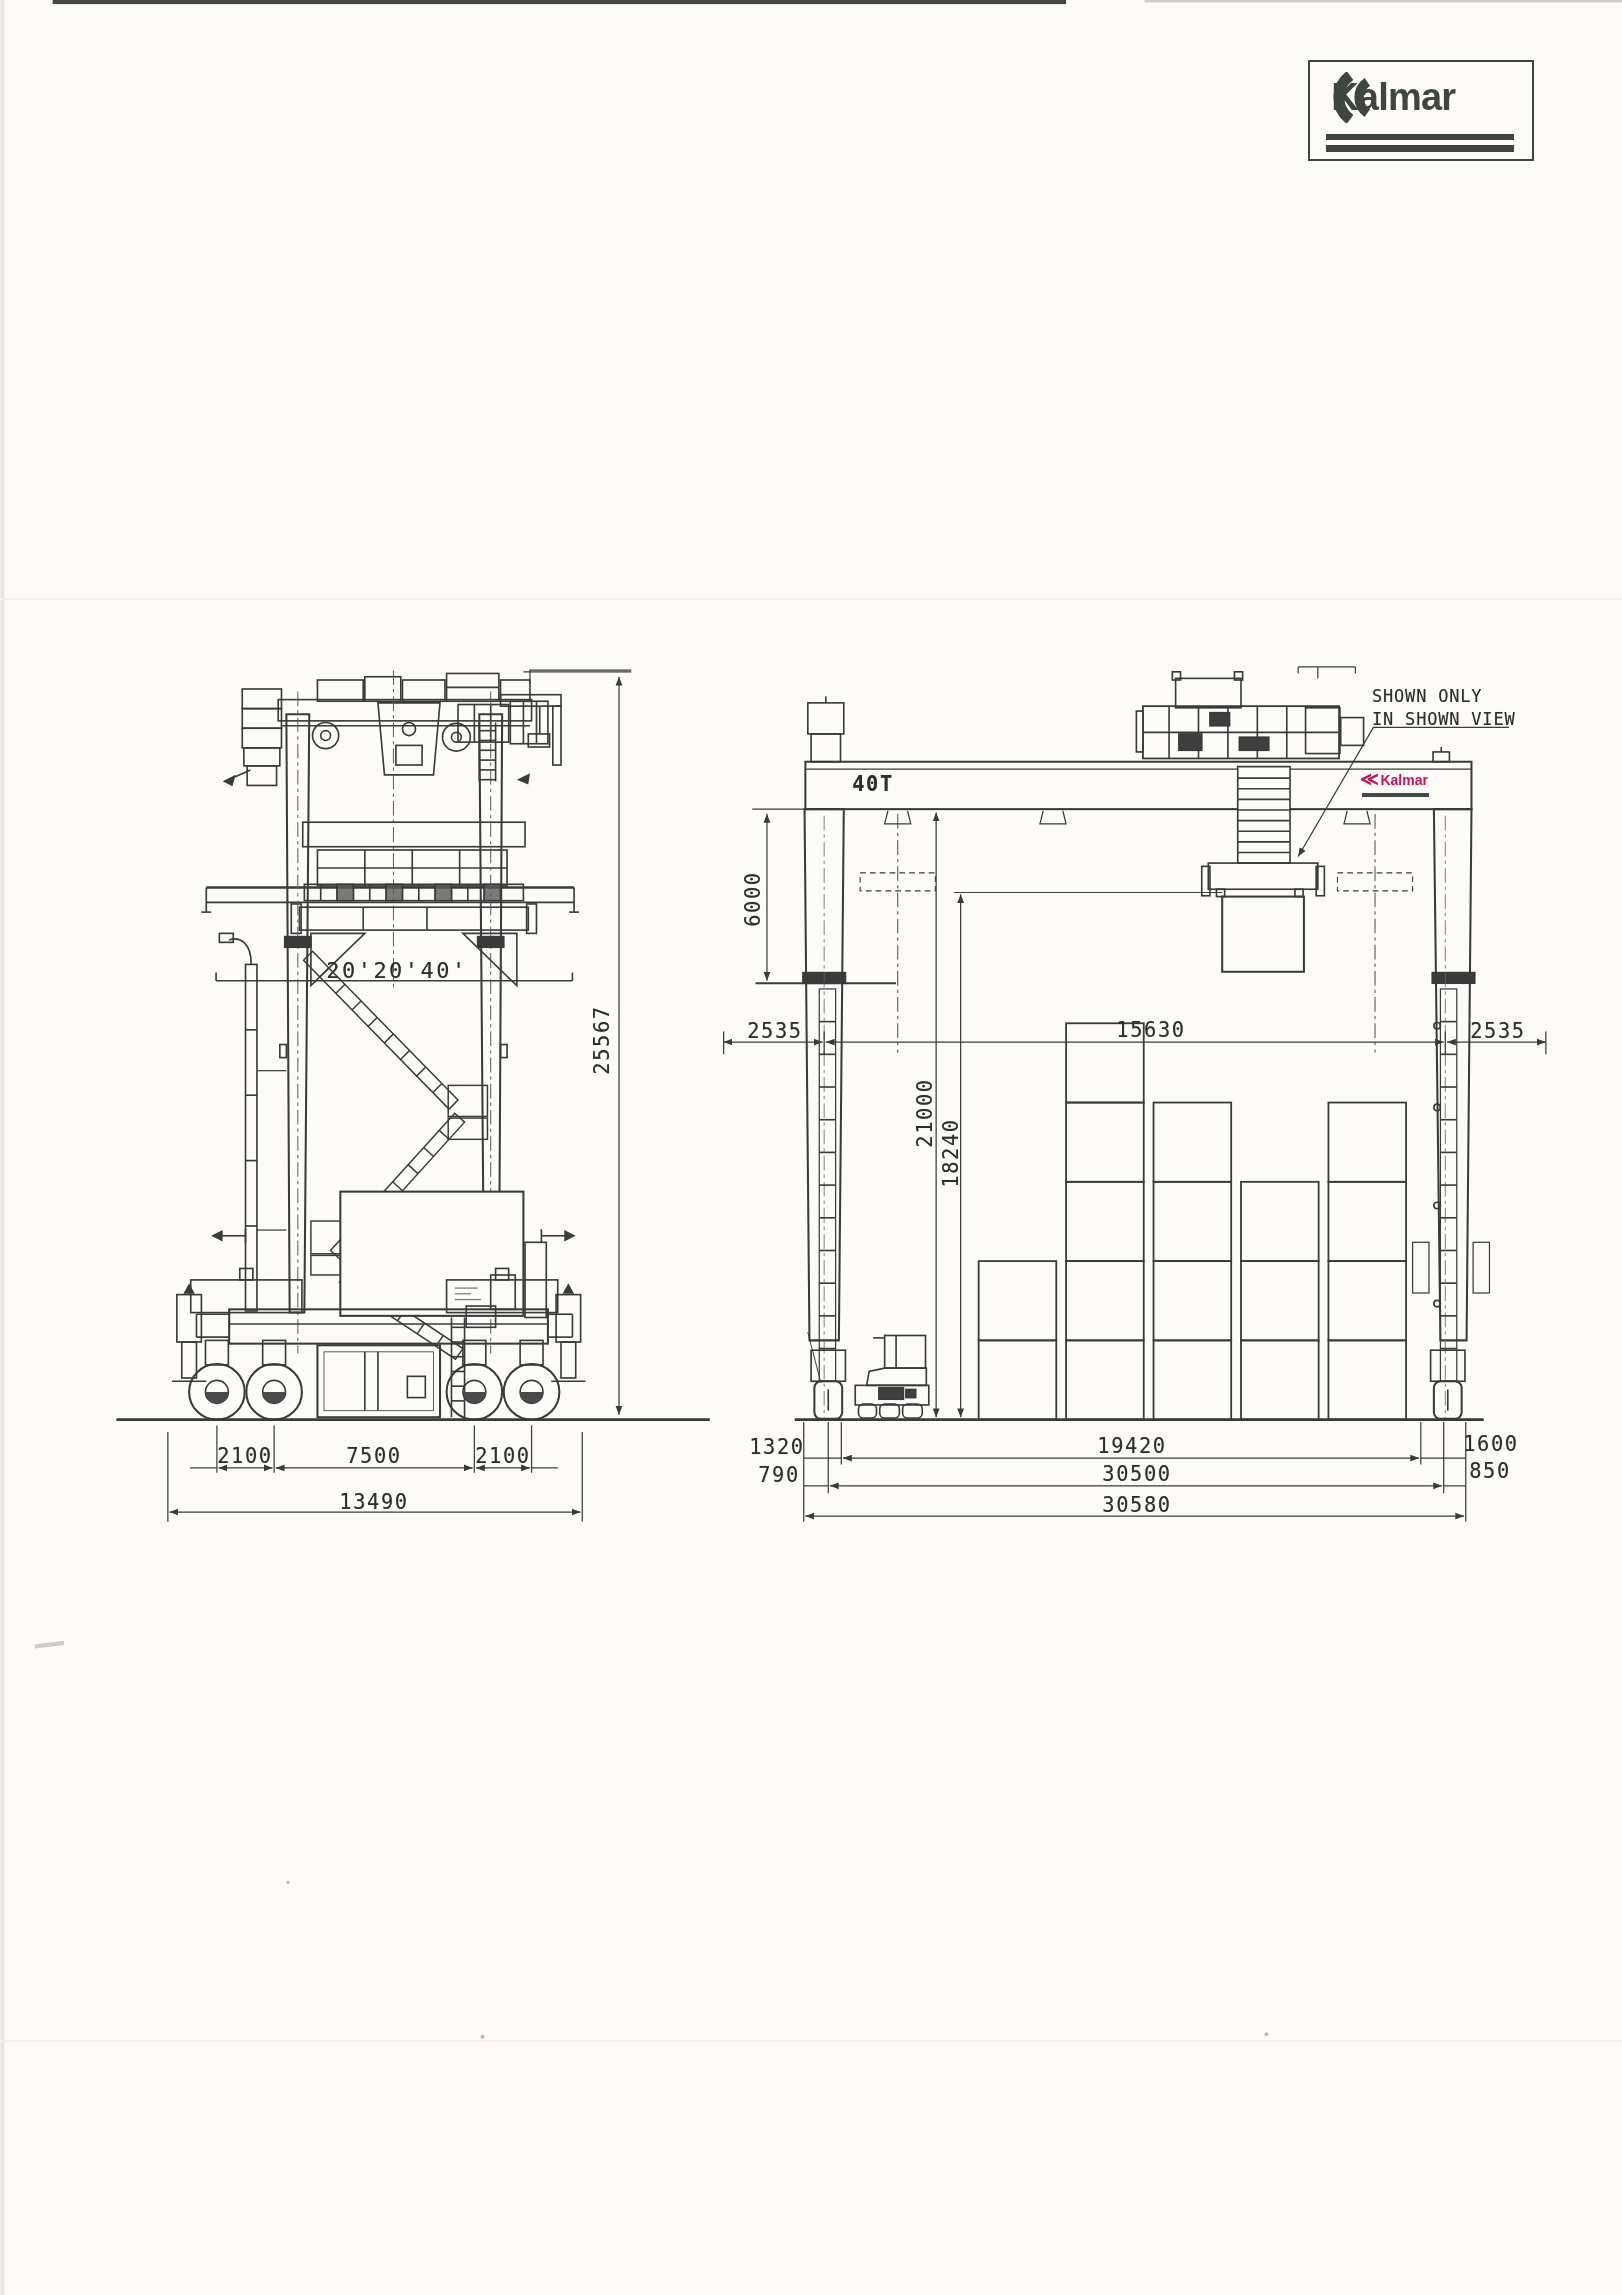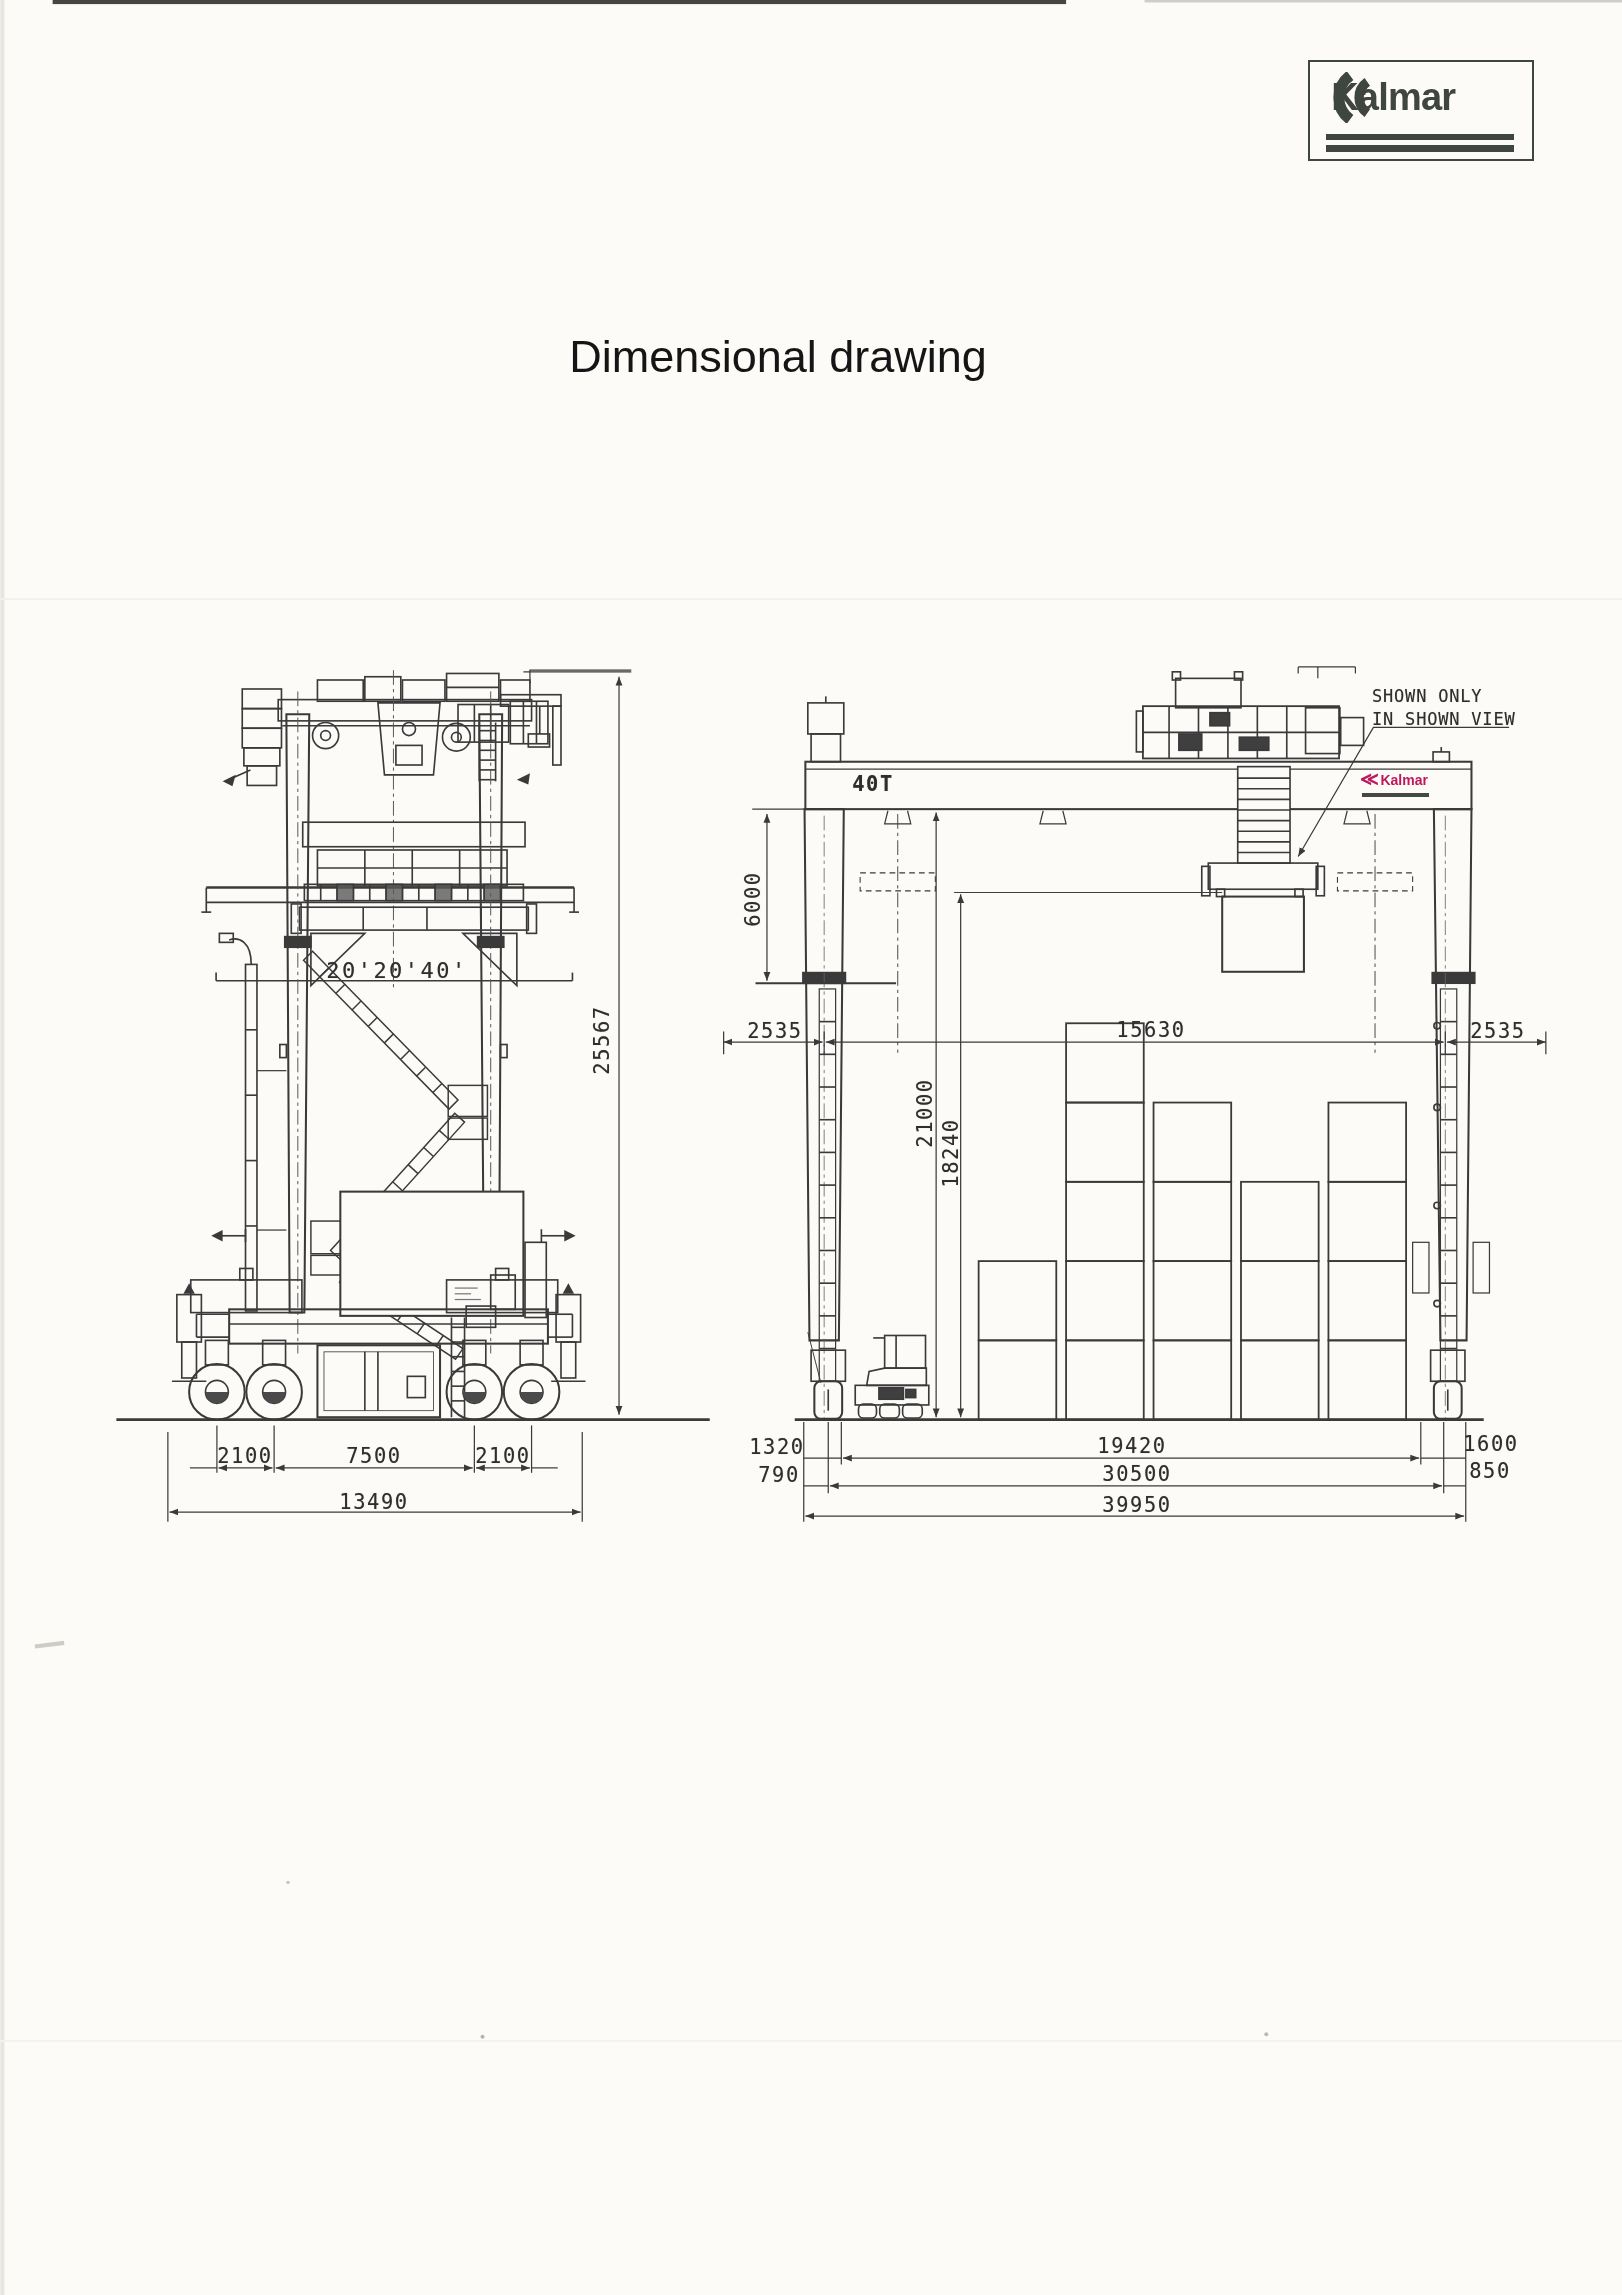--- a/index.html
+++ b/index.html
@@ -470,21 +470,20 @@
       <line x1="1031" y1="1784" x2="1736" y2="1784" marker-start="url(#ar)" marker-end="url(#ar)"></line>
       <line x1="1738" y1="1784" x2="1793" y2="1784"></line>
       <line x1="983" y1="1818" x2="1013" y2="1818"></line>
       <line x1="1015" y1="1818" x2="1764" y2="1818" marker-start="url(#ar)" marker-end="url(#ar)"></line>
       <line x1="1766" y1="1818" x2="1793" y2="1818"></line>
       <line x1="985" y1="1855" x2="1791" y2="1855" marker-start="url(#ar)" marker-end="url(#ar)"></line>
     </g>
   </g>
 </svg>
 
-<div class="title">Dimensional drawing</div>
 
 <div class="logobox">
   <div class="logorow">
     <svg width="47" height="51" viewBox="0 0 60 64">
       <path d="M32,4 C13,18 13,46 32,60" stroke="#3f453f" stroke-width="14" fill="none"></path>
       <path d="M54,12 C40,22 40,42 54,52" stroke="#3f453f" stroke-width="12" fill="none"></path>
     </svg>
     <span class="logotext">Kalmar</span>
   </div>
   <div class="bar1"></div>
@@ -506,21 +505,21 @@
 <div class="lbl" style="left:1151px;top:1030px;">15630</div>
 <div class="lbl" style="left:1498px;top:1031px;">2535</div>
 <div class="lbl rot" style="left:925px;top:1113px;">21000</div>
 <div class="lbl rot" style="left:951px;top:1153px;">18240</div>
 <div class="lbl" style="left:777px;top:1447px;">1320</div>
 <div class="lbl" style="left:1132px;top:1446px;">19420</div>
 <div class="lbl" style="left:1491px;top:1444px;">1600</div>
 <div class="lbl" style="left:779px;top:1475px;">790</div>
 <div class="lbl" style="left:1137px;top:1474px;">30500</div>
 <div class="lbl" style="left:1490px;top:1471px;">850</div>
-<div class="lbl" style="left:1137px;top:1505px;">39950</div>
+<div class="lbl" style="left:1137px;top:1505px;">30580</div>
 
 <div class="minilogo">
   <span class="chev">≪</span><span class="mtxt">Kalmar</span>
   <div class="mbar"></div>
 </div>
 
 </div>
 
 
 </body></html>

